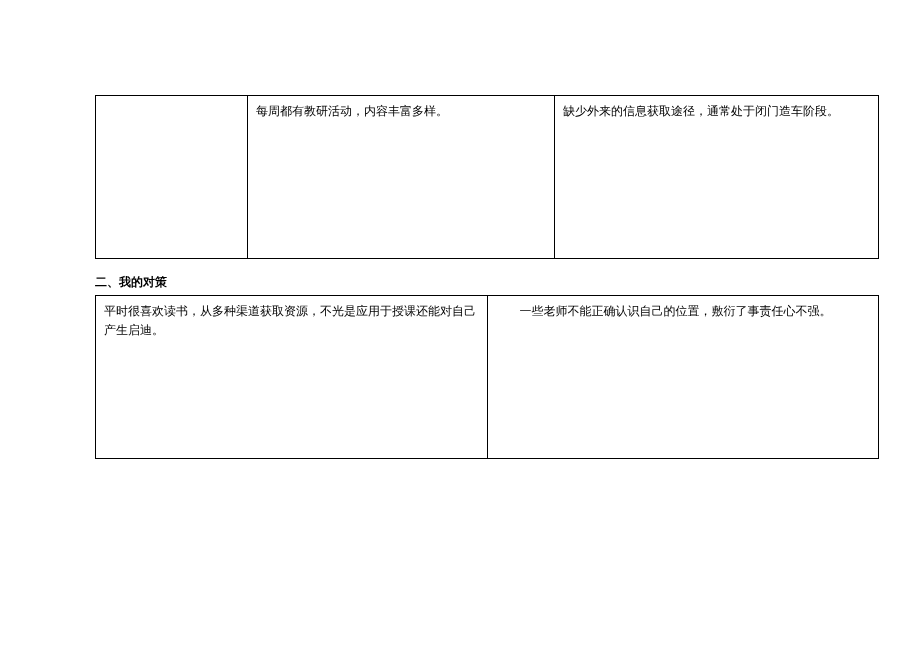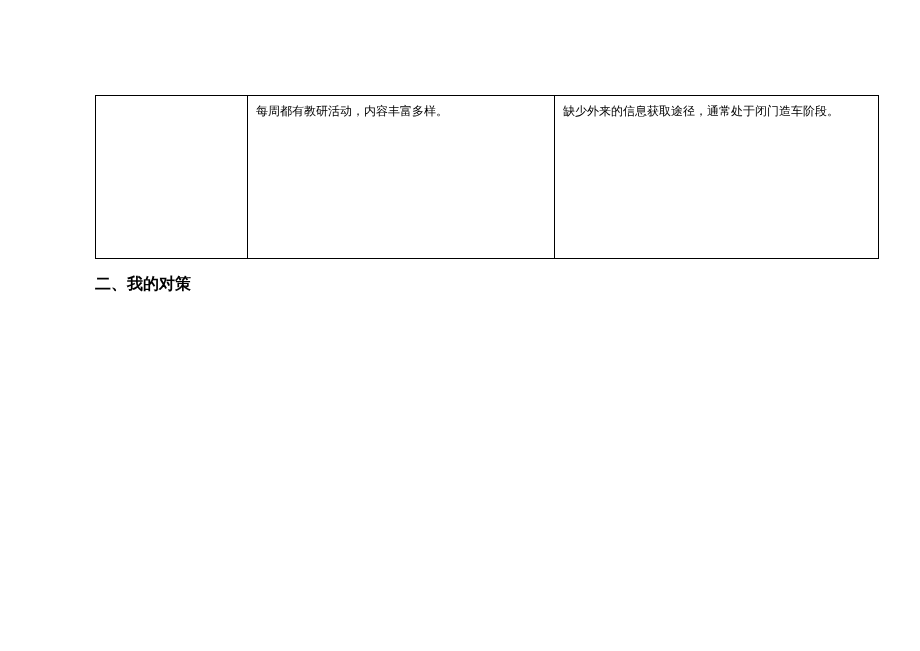--- a/index.html
+++ b/index.html
@@ -37,21 +37,21 @@
     }
     .table1 .col3 {
     }
     .table1 tr {
     }
     .table1 td {
       height: 150px;
     }
     .section-title {
       font-weight: bold;
-      font-size: 16px;
+      font-size: 12px;
       margin-bottom: 4px;
     }
     .table2 {
     }
     .table2 .header-row td {
       height: 60px;
     }
     .table2 .content-row td {
       height: 150px;
     }
@@ -78,16 +78,22 @@
       <td class="col2">每周都有教研活动，内容丰富多样。</td>
       <td class="col3">缺少外来的信息获取途径，通常处于闭门造车阶段。</td>
     </tr>
   </tbody>
     </table>
 
   <div class="section-title">二、我的对策</div>
 
   <table class="table2">
     <tbody>
+    <tr class="content-row">
+      <td class="col-left">平时很喜欢读书，从多种渠道获取资源，不光是应用于授课还能对自己产生启迪。</td>
+      <td class="col-right">
+            <span class="indent">一些老师不能正确认识自己的位置，敷衍了事责任心不强。</span>
+          </td>
+    </tr>
   </tbody>
     </table>
 
 </div>
 
 </body></html>

